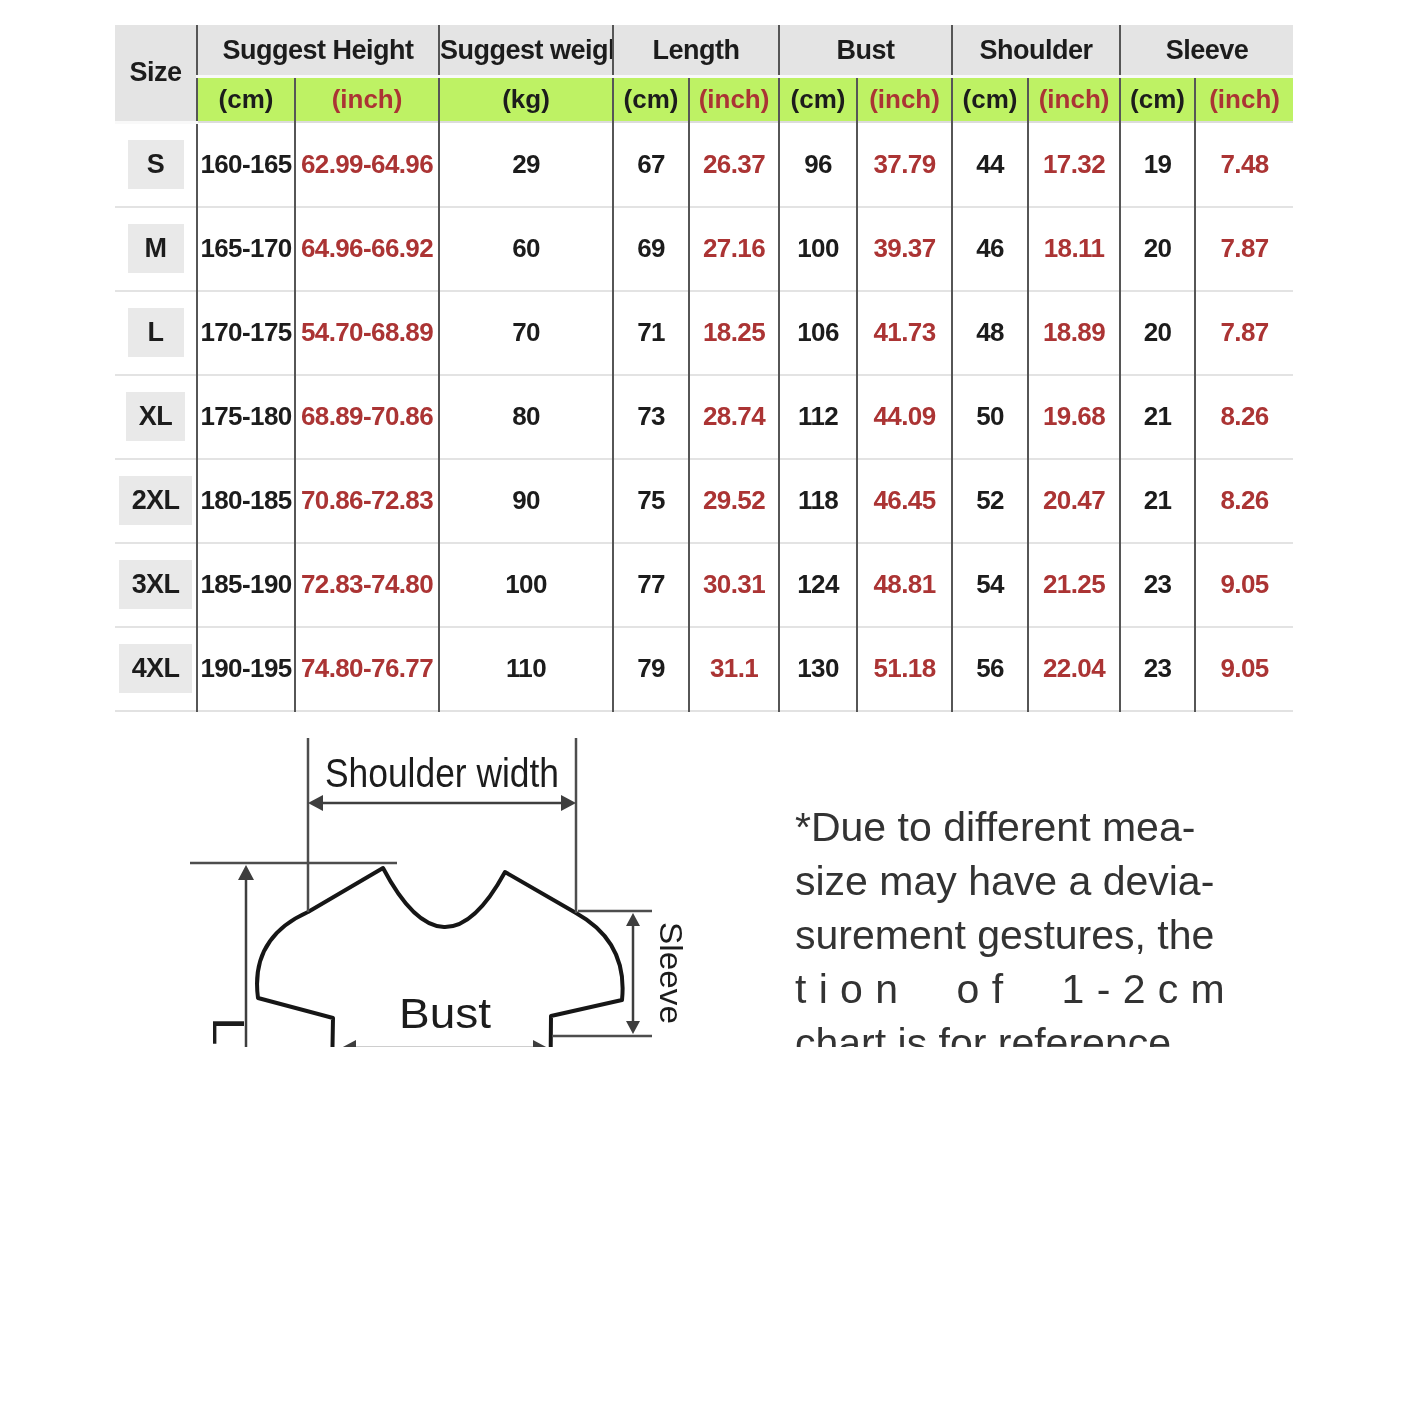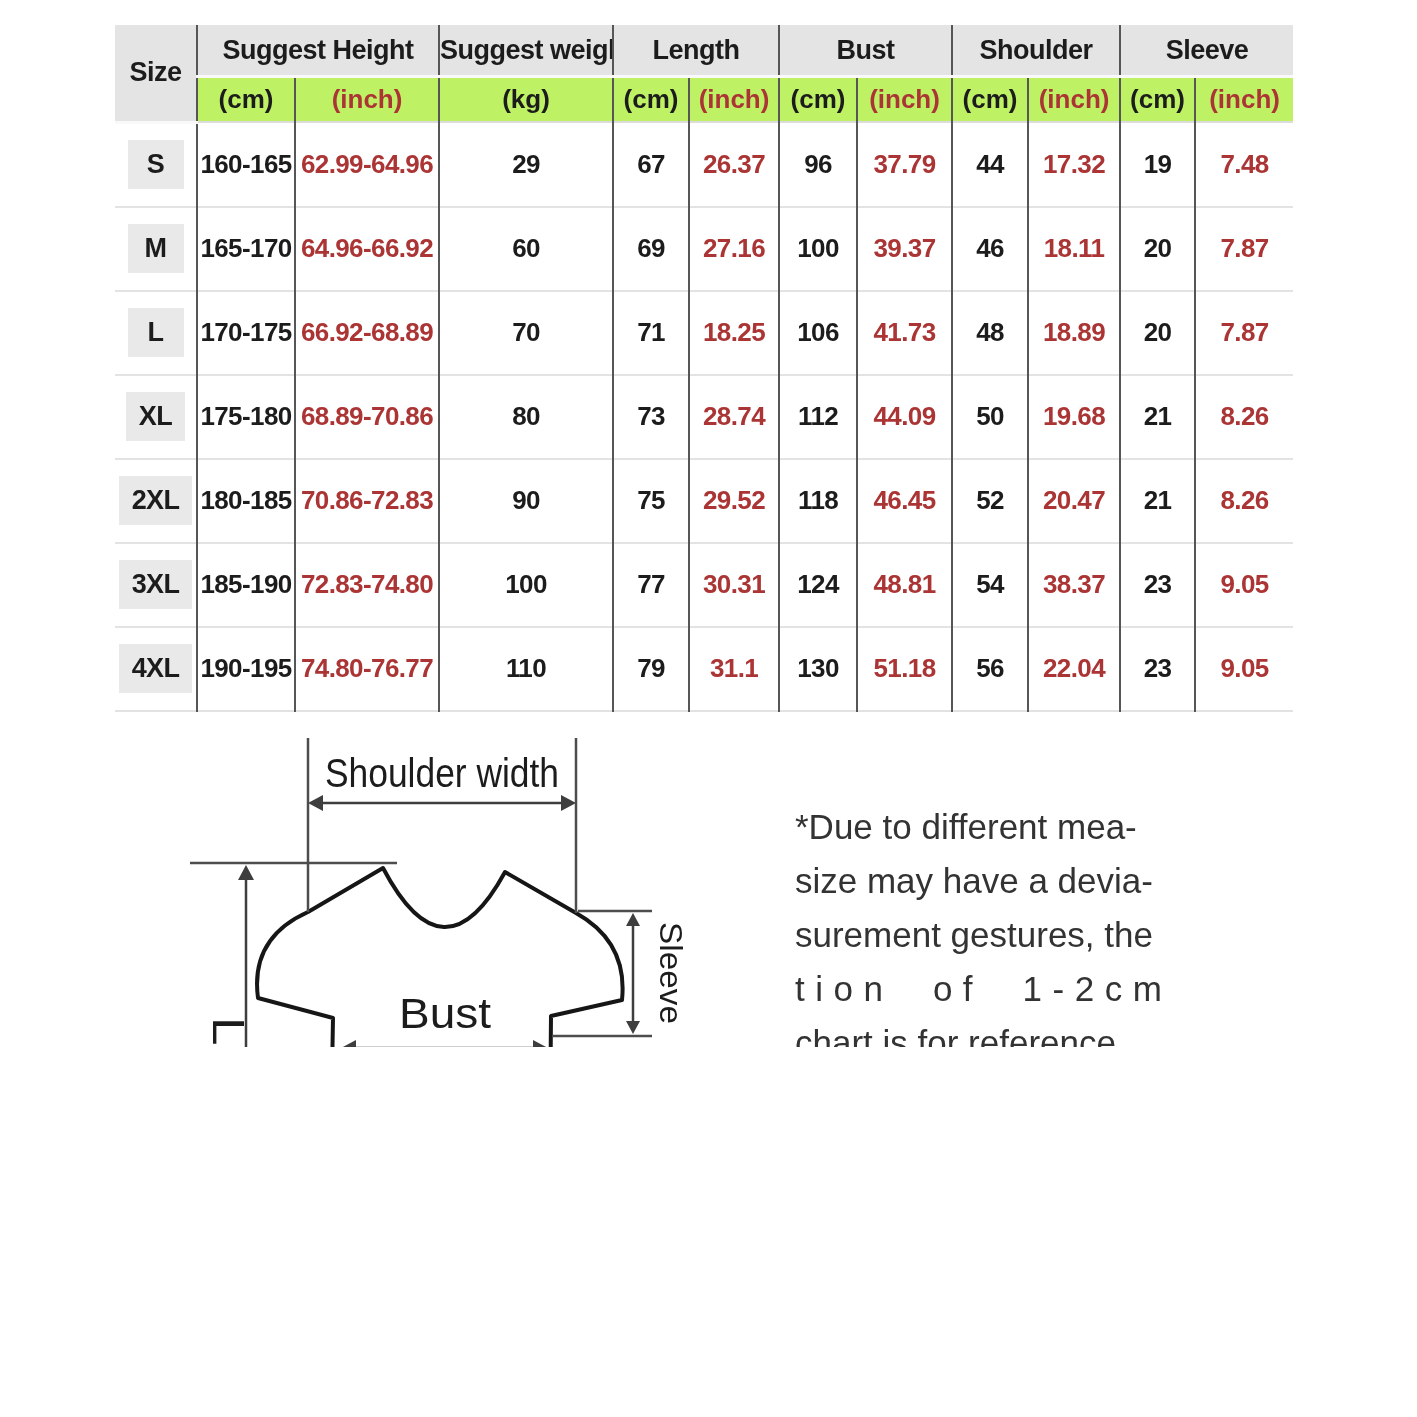--- a/index.html
+++ b/index.html
@@ -20,21 +20,21 @@
     border-top:2px solid #e3e3e3;letter-spacing:-0.6px;}
   #size-table tbody tr:first-child td{border-top:2px solid #dcdcdc;}
   .red{color:#ab3434;}
   .size-badge{display:inline-block;background:#e9e9e9;min-width:30px;padding:11px 13px;
     font-size:27px;font-weight:bold;line-height:1;}
 
   
   #diagram{position:absolute;left:150px;top:725px;}
 
   
-  #disclaimer{position:absolute;left:795px;top:800px;width:452px;font-size:35px;
+  #disclaimer{position:absolute;left:795px;top:800px;width:452px;font-size:41px;
     line-height:54px;color:#333;}
   #disclaimer div{white-space:nowrap;}
   #disclaimer div:nth-child(4){letter-spacing:0.30em;word-spacing:0.55em;}
 </style>
 </head>
 <body>
 
 <div id="canvas">
 
   <table id="size-table">
@@ -102,21 +102,21 @@
         <td>100</td>
         <td class="red">39.37</td>
         <td>46</td>
         <td class="red">18.11</td>
         <td>20</td>
         <td class="red">7.87</td>
       </tr>
         <tr>
         <td><span class="size-badge">L</span></td>
         <td>170-175</td>
-        <td class="red">66.92-68.89</td>
+        <td class="red">54.70-68.89</td>
         <td>70</td>
         <td>71</td>
         <td class="red">18.25</td>
         <td>106</td>
         <td class="red">41.73</td>
         <td>48</td>
         <td class="red">18.89</td>
         <td>20</td>
         <td class="red">7.87</td>
       </tr>
@@ -151,21 +151,21 @@
         <tr>
         <td><span class="size-badge">3XL</span></td>
         <td>185-190</td>
         <td class="red">72.83-74.80</td>
         <td>100</td>
         <td>77</td>
         <td class="red">30.31</td>
         <td>124</td>
         <td class="red">48.81</td>
         <td>54</td>
-        <td class="red">38.37</td>
+        <td class="red">21.25</td>
         <td>23</td>
         <td class="red">9.05</td>
       </tr>
         <tr>
         <td><span class="size-badge">4XL</span></td>
         <td>190-195</td>
         <td class="red">74.80-76.77</td>
         <td>110</td>
         <td>79</td>
         <td class="red">31.1</td>

